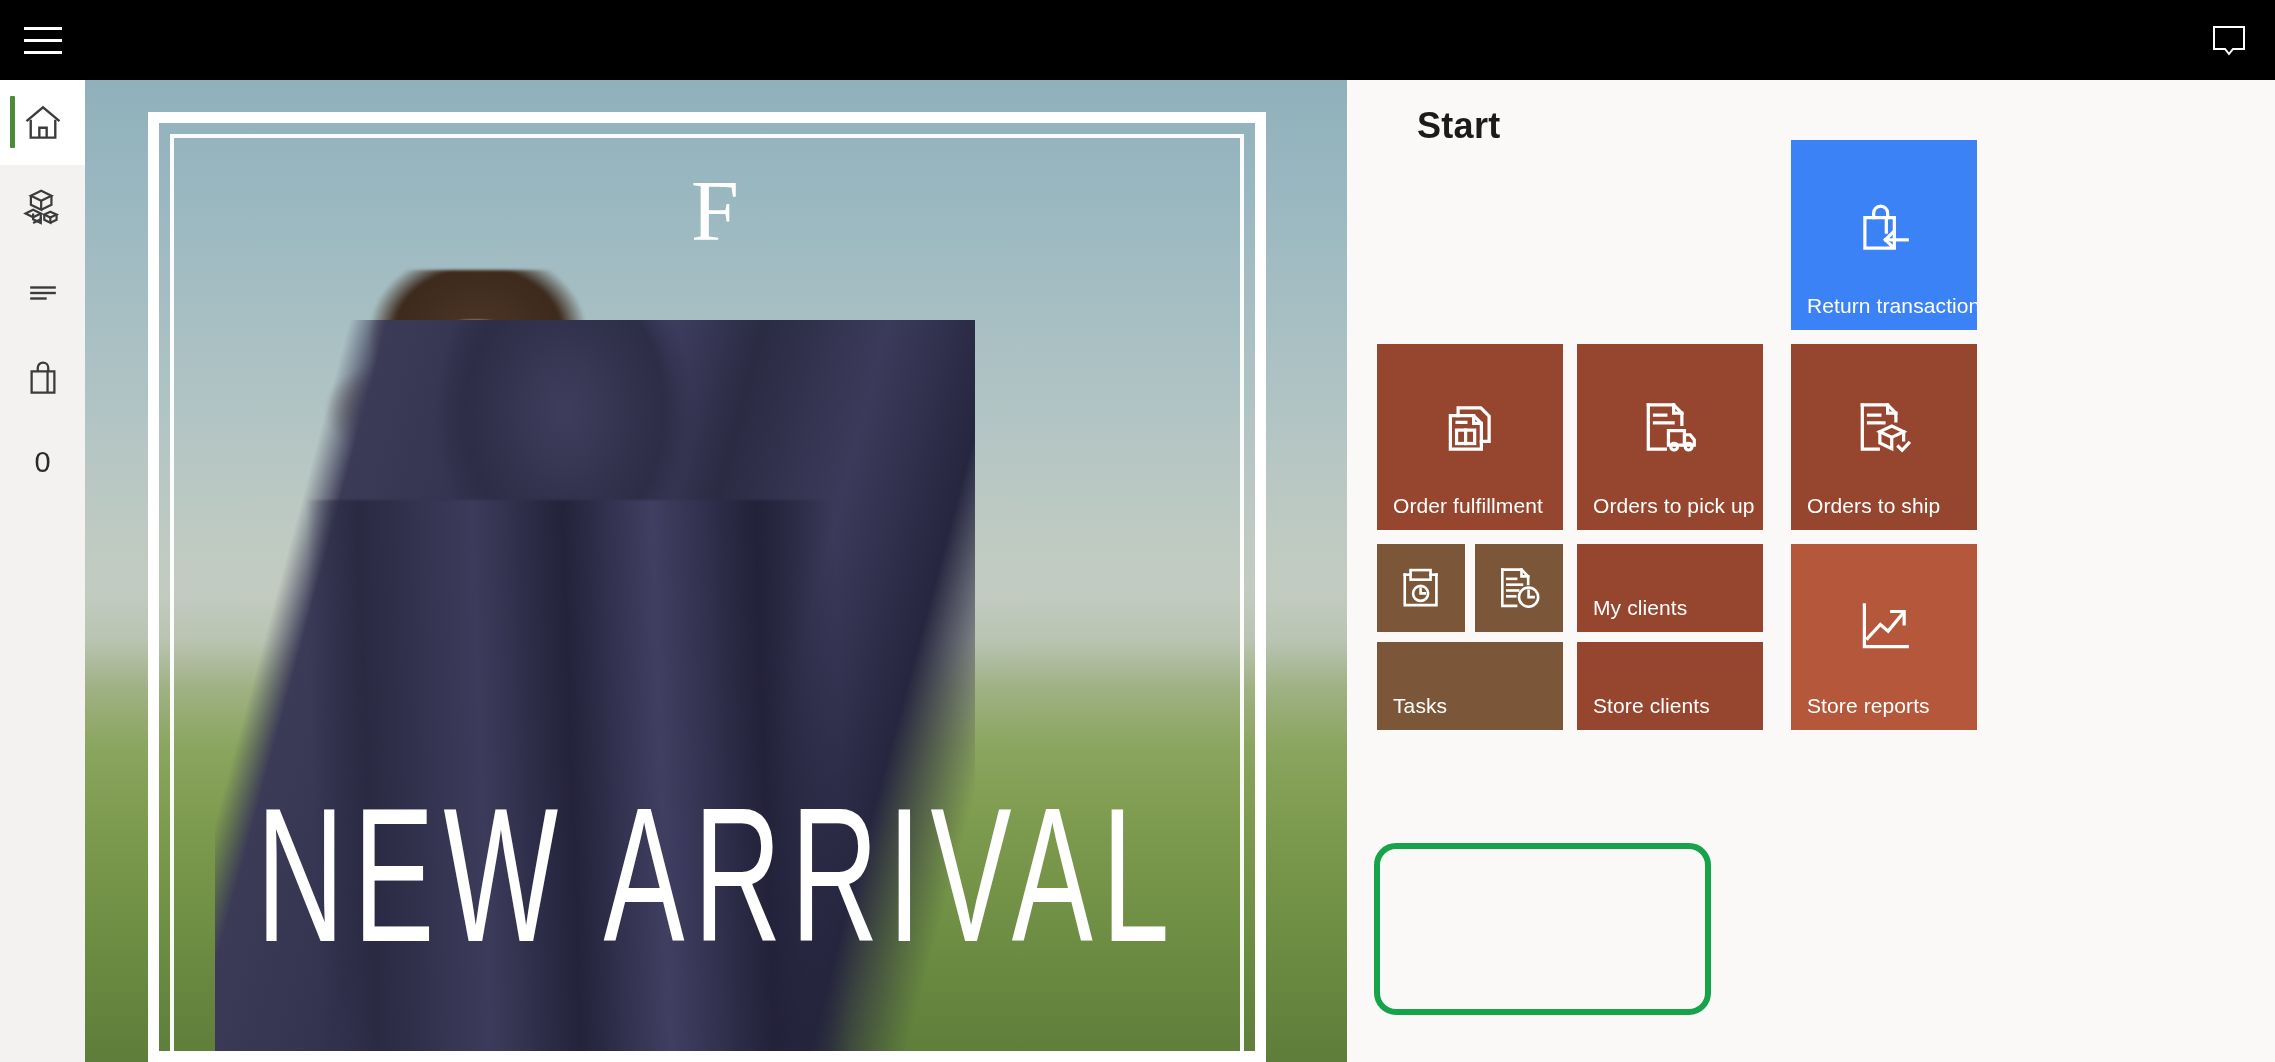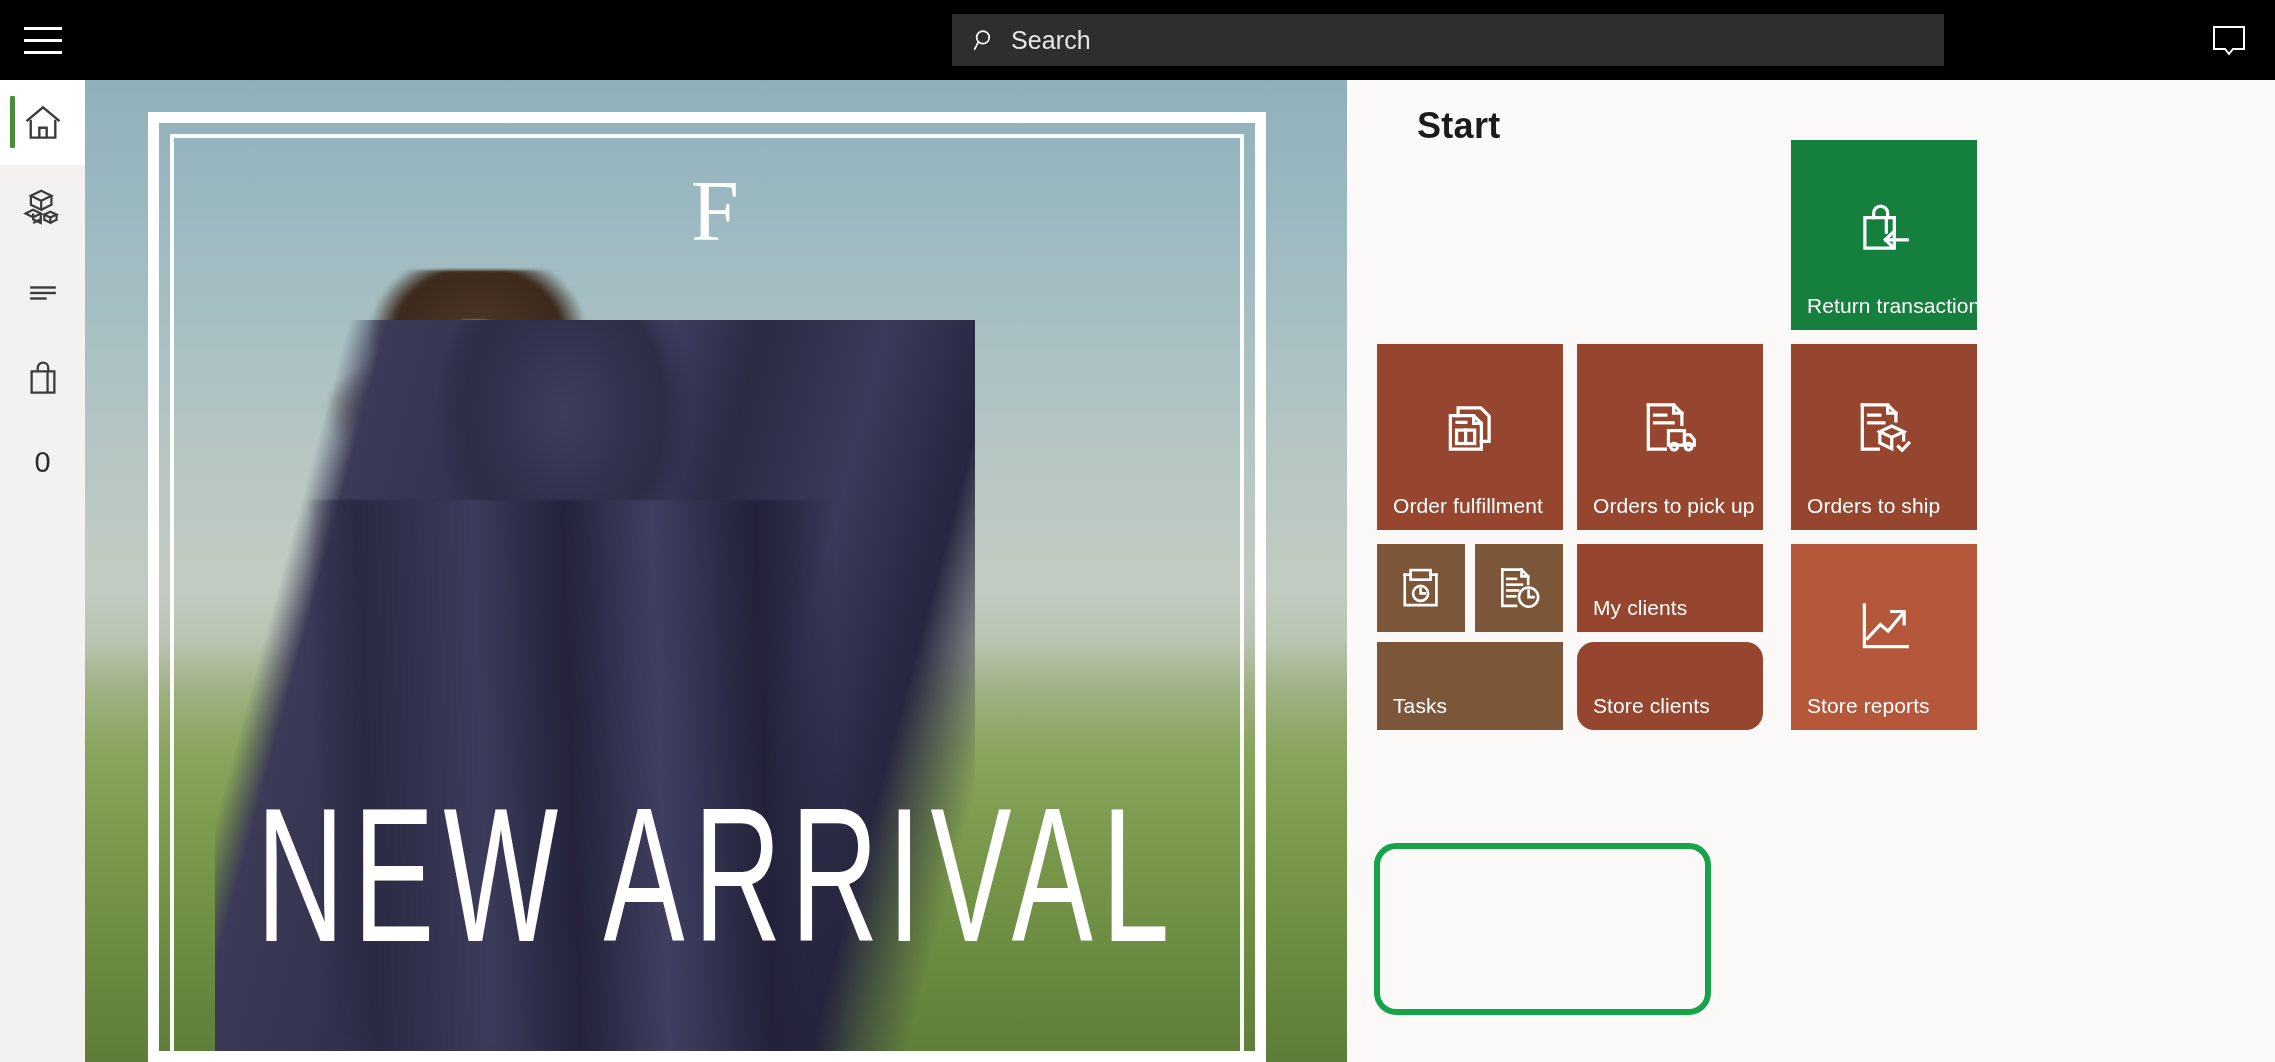--- a/index.html
+++ b/index.html
@@ -196,27 +196,20 @@
 <div id="app">
 
   <div id="header">
 
     <div id="hamburger-btn">
       <span class="bar"></span>
       <span class="bar"></span>
       <span class="bar"></span>
     </div>
 
-    <div id="search-box">
-      <svg class="mag" viewBox="0 0 24 24" fill="none" stroke="#ffffff" stroke-width="1.6">
-        <circle cx="10.5" cy="9" r="6"></circle>
-        <line x1="6" y1="13.5" x2="2.5" y2="20.5" stroke-linecap="round"></line>
-      </svg>
-      <span id="search-placeholder">Search</span>
-    </div>
 
     <div id="feedback-btn">
       <svg width="36" height="32" viewBox="0 0 36 32" fill="none" stroke="#ffffff" stroke-width="2">
         <path d="M3 3 H33 V25 H22 L18 30 L14 25 H3 Z"></path>
       </svg>
     </div>
   </div>
 
   <div id="left-rail">
 
@@ -269,21 +262,21 @@
     <div class="coat2"></div>
     <div id="frame-outer"></div>
     <div id="frame-inner"></div>
     <div id="hero-logo">F</div>
     <div id="hero-headline">NEW ARRIVAL</div>
   </div>
 
   <div id="start-panel">
     <div id="start-title">Start</div>
     <div id="tile-grid">
-        <div class="tile" style="left: 444px; top: 60px; width: 186px; height: 190px; background: #15803d;">
+        <div class="tile" style="left: 444px; top: 60px; width: 186px; height: 190px; background: #3b82f6;">
           <div class="tile-icon" style="top: 58px; height: 62px;">
             <svg width="62" height="62" viewBox="0 0 24 24" fill="none" stroke="#ffffff" stroke-width="1.25" stroke-linecap="square" stroke-linejoin="miter">
               <path d="M4.6 7.6 H16 V19.4 H4.6 Z"></path>
               <path d="M8 7.6 V5.8 A2.7 2.7 0 0 1 13.4 5.8 V7.6"></path>
               <line x1="12.9" y1="7.6" x2="12.9" y2="13.2"></line>
               <line x1="21" y1="16.2" x2="12.6" y2="16.2"></line>
               <path d="M15.4 13.4 L12.5 16.2 L15.4 19"></path>
             </svg>
           </div>
           <div class="tile-label">Return transaction</div>
@@ -359,21 +352,21 @@
               <path d="M16.6 13.4 V16.4 H19"></path>
             </svg>
           </div>
         </div>
         <div class="tile" style="left: 230px; top: 464px; width: 186px; height: 88px; background: rgb(150, 70, 47);">
           <div class="tile-label">My clients</div>
         </div>
         <div class="tile" style="left: 30px; top: 562px; width: 186px; height: 88px; background: rgb(124, 86, 57); text-align: center;">
           <div class="tile-label">Tasks</div>
         </div>
-        <div class="tile" style="left: 230px; top: 562px; width: 186px; height: 88px; background: rgb(150, 70, 47); border-radius: 17px;">
+        <div class="tile" style="left: 230px; top: 562px; width: 186px; height: 88px; background: rgb(150, 70, 47);">
           <div class="tile-label">Store clients</div>
         </div>
         <div class="tile" style="left: 444px; top: 464px; width: 186px; height: 186px; background: rgb(180, 87, 58);">
           <div class="tile-icon" style="top: 52px; height: 62px;">
             <svg width="62" height="62" viewBox="0 0 24 24" fill="none" stroke="#ffffff" stroke-width="1.25" stroke-linecap="square" stroke-linejoin="miter">
               <path d="M4.4 3.4 V19.6 H21"></path>
               <path d="M5.6 16.4 L10.6 11 L13.6 13.6 L19.4 6.6"></path>
               <path d="M15 6 H19.8 V10.8"></path>
             </svg>
           </div>

